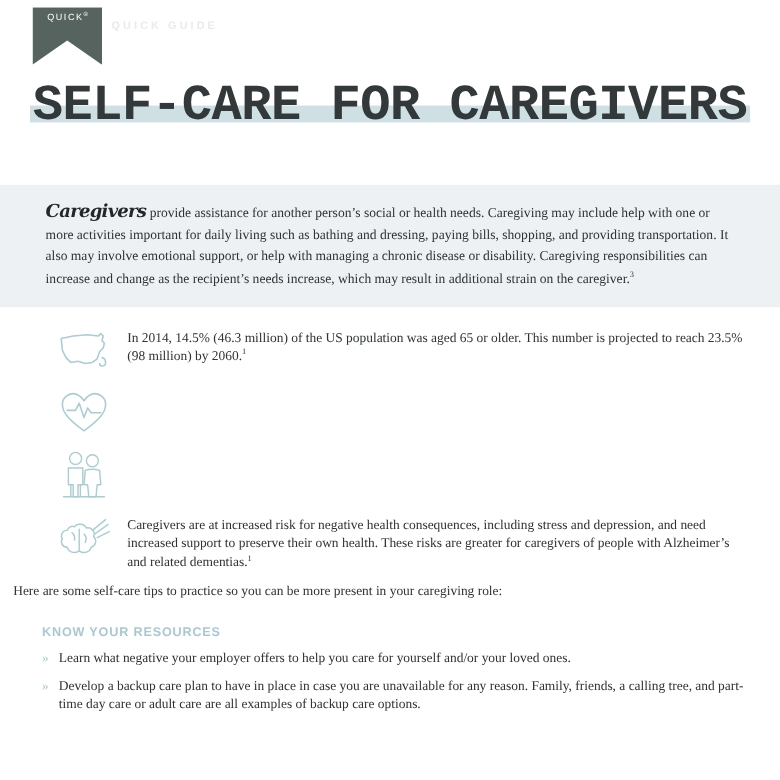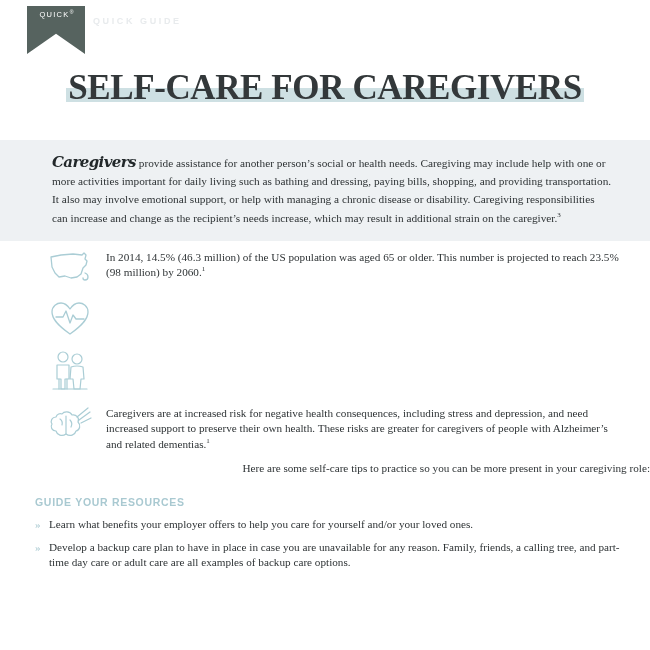--- a/index.html
+++ b/index.html
@@ -82,56 +82,56 @@
     right: 0;
     bottom: 8px;
     height: 14px;
     background: #c5dade;
     opacity: .85;
     z-index: 0;
   }
   .page-title {
     position: relative;
     z-index: 1;
-    font-family: Liberation Serif, serif;
-    font-weight: bold;
-    font-size: 35px;
+    font-family: Liberation Mono, monospace;
+    font-weight: bold;
+    font-size: 42px;
     letter-spacing: -0.4px;
     color: #33383a;
     line-height: 44px;
     white-space: nowrap;
   }
 
   
   .intro-band {
-    margin-top: 16px;
+    margin-top: 30px;
     width: 650px;
     background: #eef1f3;
-    padding: 13px 38px 14px 52px;
+    padding: 13px 38px 14px 38px;
   }
   .intro-text {
     font-family: "Liberation Serif", serif;
     font-size: 11.3px;
     line-height: 18.2px;
     color: #2e3335;
     text-align: left;
   }
   .script-lead {
     font-family: "DejaVu Serif", serif;
     font-style: italic;
     font-weight: bold;
     font-size: 15px;
     letter-spacing: -0.6px;
     color: #22282a;
   }
   sup { font-size: 7px; vertical-align: super; line-height: 0; }
 
   
   .facts {
-    margin-top: 4px;
+    margin-top: 14px;
     padding: 0 24px 0 44px;
   }
   .fact-row {
     display: flex;
     align-items: flex-start;
     margin-bottom: 8px;
   }
   .fact-icon {
     flex: 0 0 52px;
     width: 52px;
@@ -156,21 +156,21 @@
     margin-top: 12px;
     text-align: center;
     font-family: "Liberation Sans", sans-serif;
     font-weight: normal;
     font-size: 20px;
     color: #3a4042;
     letter-spacing: .2px;
   }
   .tips-sub {
     margin-top: 10px;
-    text-align: right;
+    text-align: left;
     font-family: "Liberation Serif", serif;
     font-size: 11.2px;
     color: #2e3335;
     padding-left: 11px;
   }
 
   .section-label {
     margin-top: 22px;
     padding-left: 35px;
     font-family: "Liberation Sans", sans-serif;
@@ -269,27 +269,27 @@
         </svg>
       </div>
       <div class="fact-text"><span>Caregivers are at increased risk for negative health consequences, including stress and depression, and need increased support to preserve their own health. These risks are greater for caregivers of people with Alzheimer’s and related dementias.</span><sup>1</sup></div>
     </div>
 
 
   </div>
 
   <div class="tips-sub">Here are some self-care tips to practice so you can be more present in your caregiving role:</div>
 
-  <div class="section-label">GUIDE YOUR RESOURCES</div>
+  <div class="section-label">KNOW YOUR RESOURCES</div>
 
   <div class="bullets">
 
     <div class="bullet">
       <span class="bullet-mark">»</span>
-      <span class="bullet-text">Learn what benefits your employer offers to help you care for yourself and/or your loved ones.</span>
+      <span class="bullet-text">Learn what negative your employer offers to help you care for yourself and/or your loved ones.</span>
     </div>
 
     <div class="bullet">
       <span class="bullet-mark">»</span>
       <span class="bullet-text">Develop a backup care plan to have in place in case you are unavailable for any reason. Family, friends, a calling tree, and part-time day care or adult care are all examples of backup care options.</span>
     </div>
 
   </div>
 
 </div>

